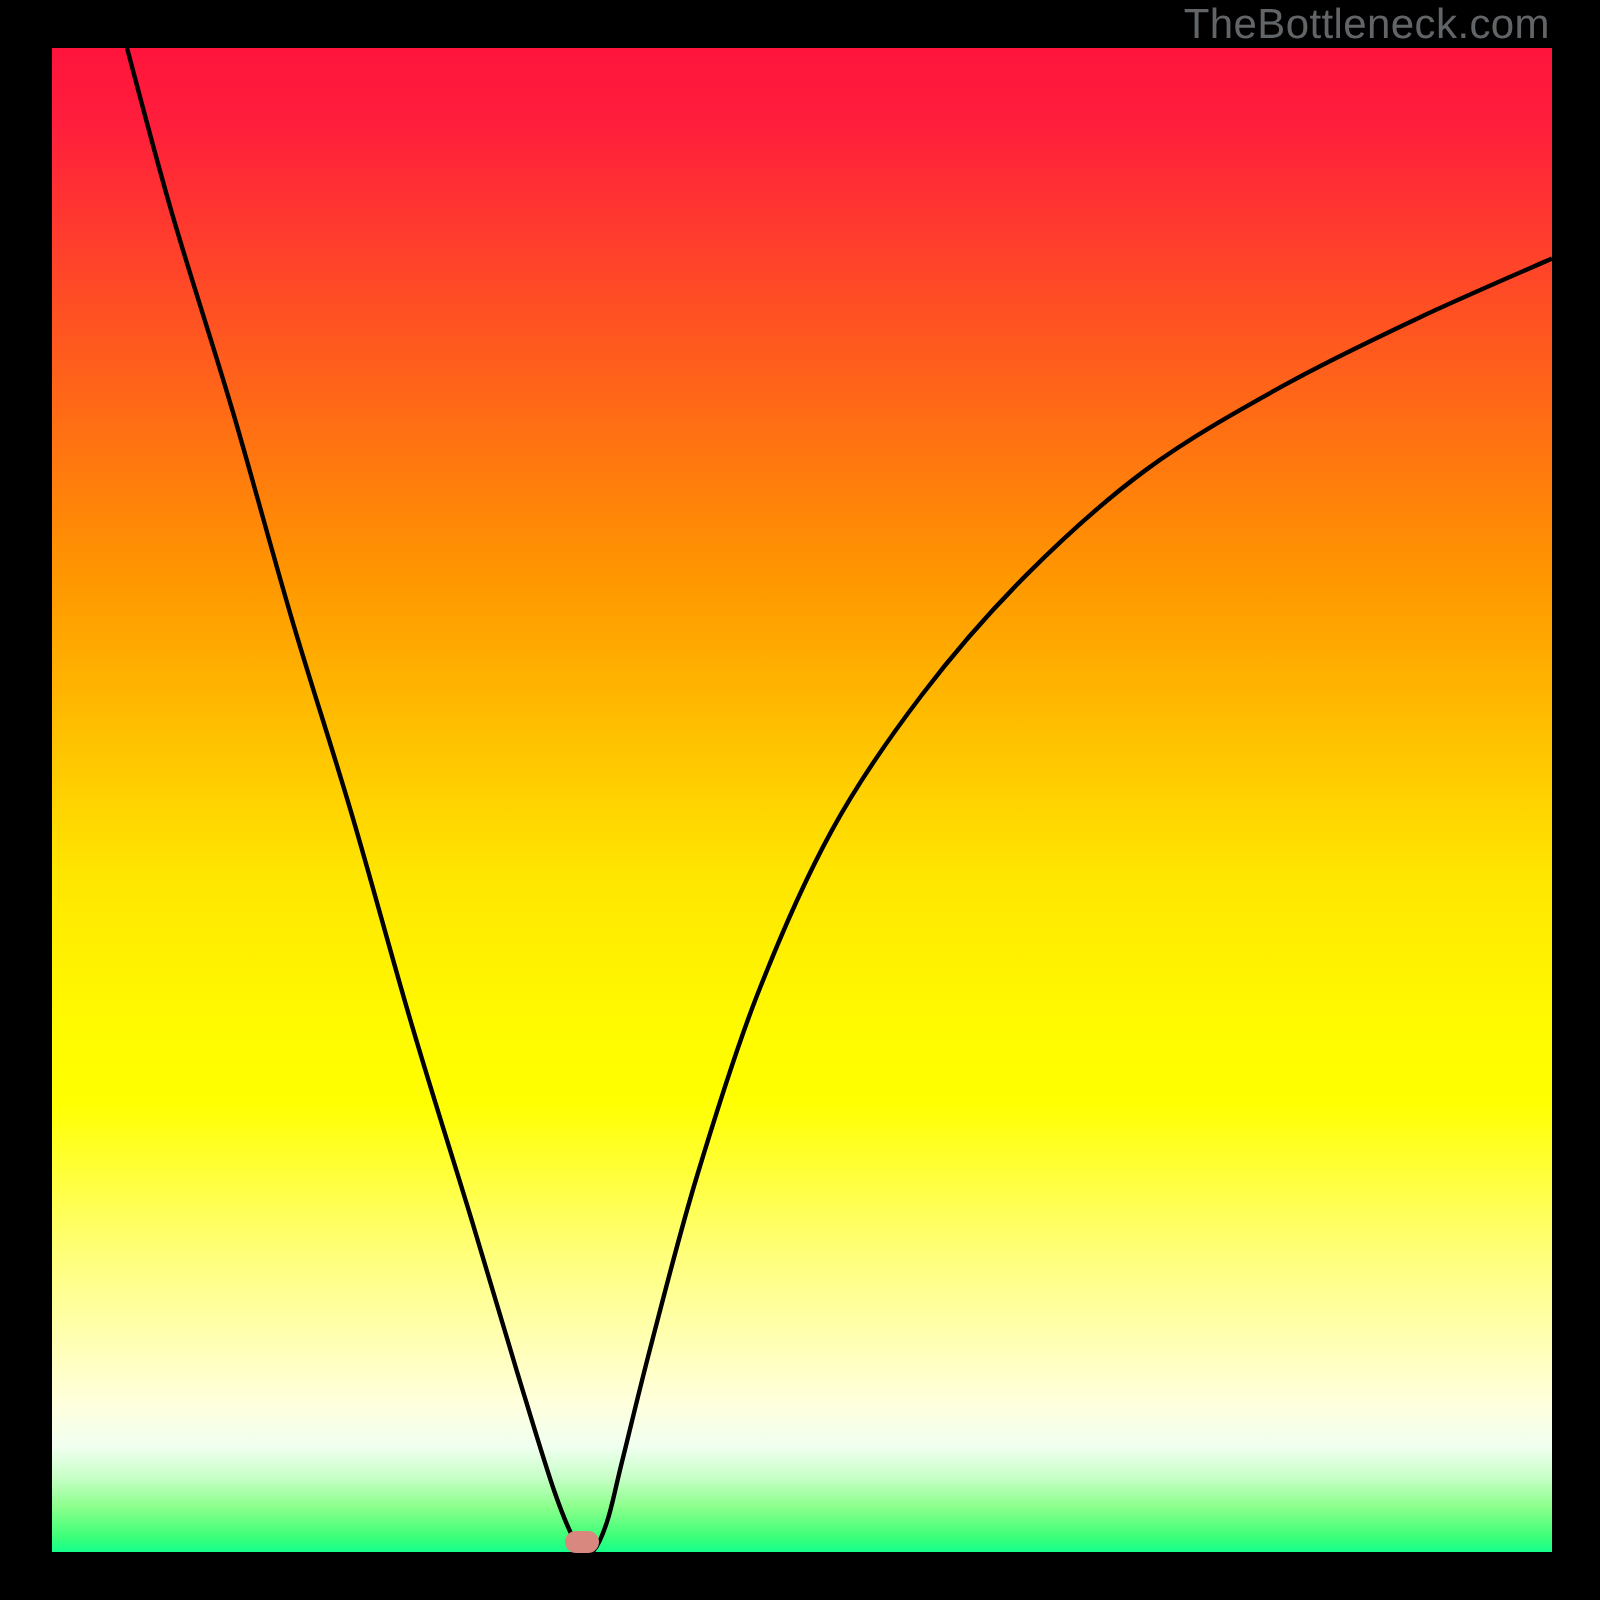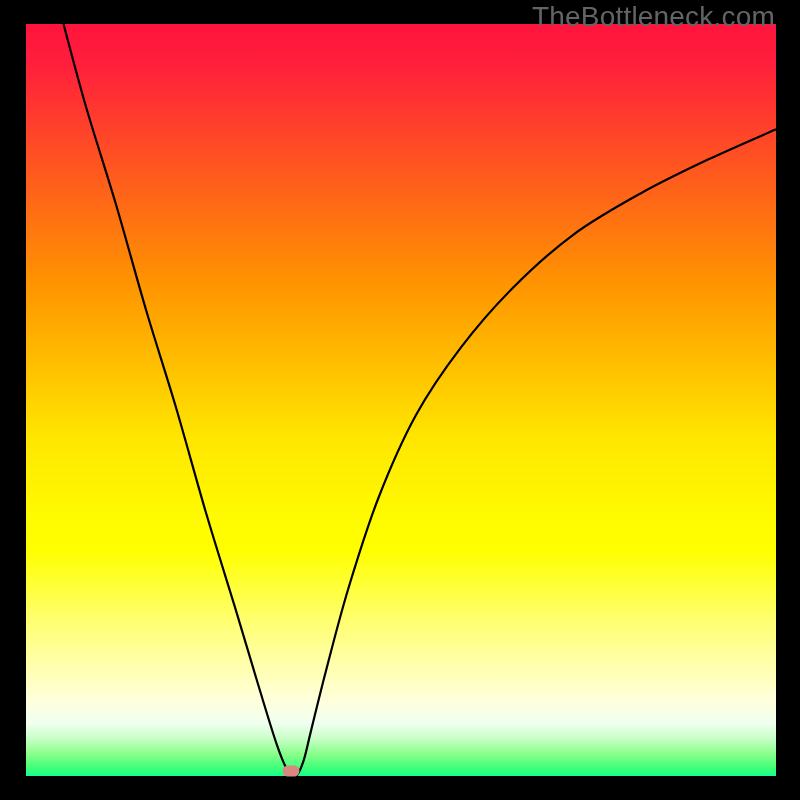--- a/index.html
+++ b/index.html
@@ -48,21 +48,21 @@
       #8cff8c 97%,
       #3cff78 99%,
       #14ff8c 100%
     );
   }
   .watermark {
     position: absolute;
     top: 1px;
     right: 25px;
     font-family: Arial, Helvetica, sans-serif;
-    font-size: 28px;
+    font-size: 21px;
     color: #626567;
     font-weight: 400;
     letter-spacing: 0.2px;
   }
   .curve {
     position: absolute;
     left: 26px;
     top: 24px;
     width: 750px;
     height: 752px;

